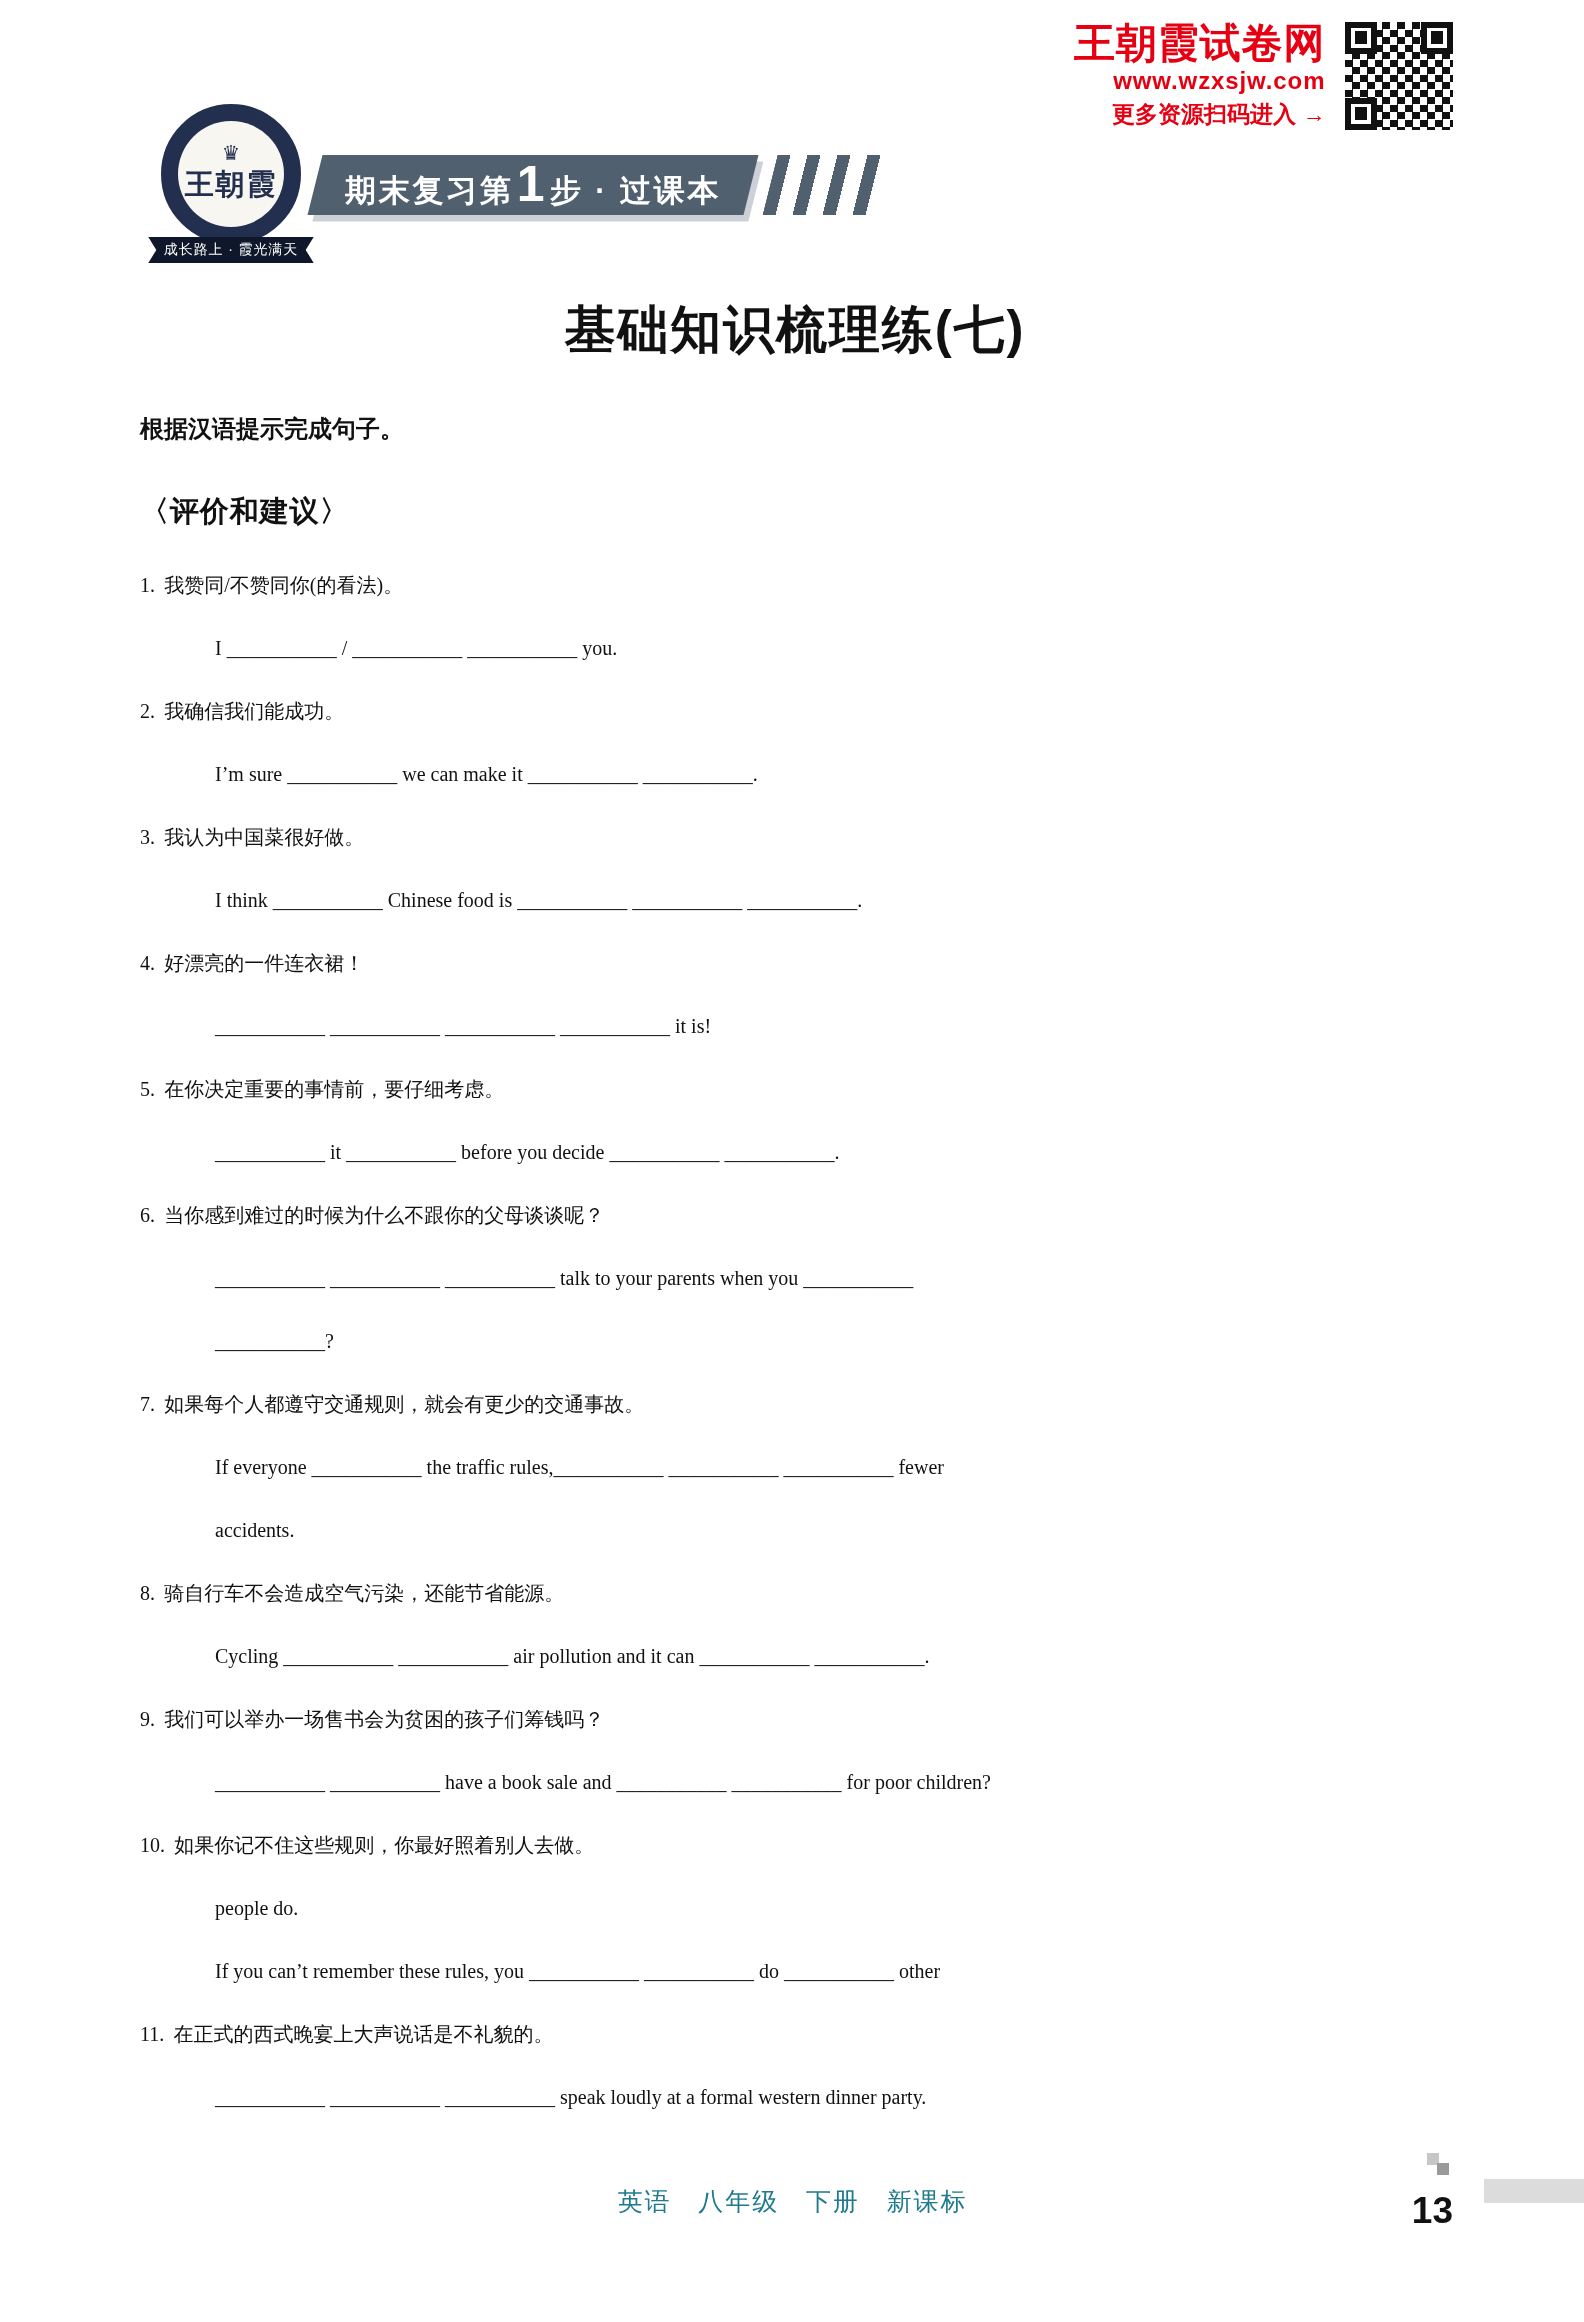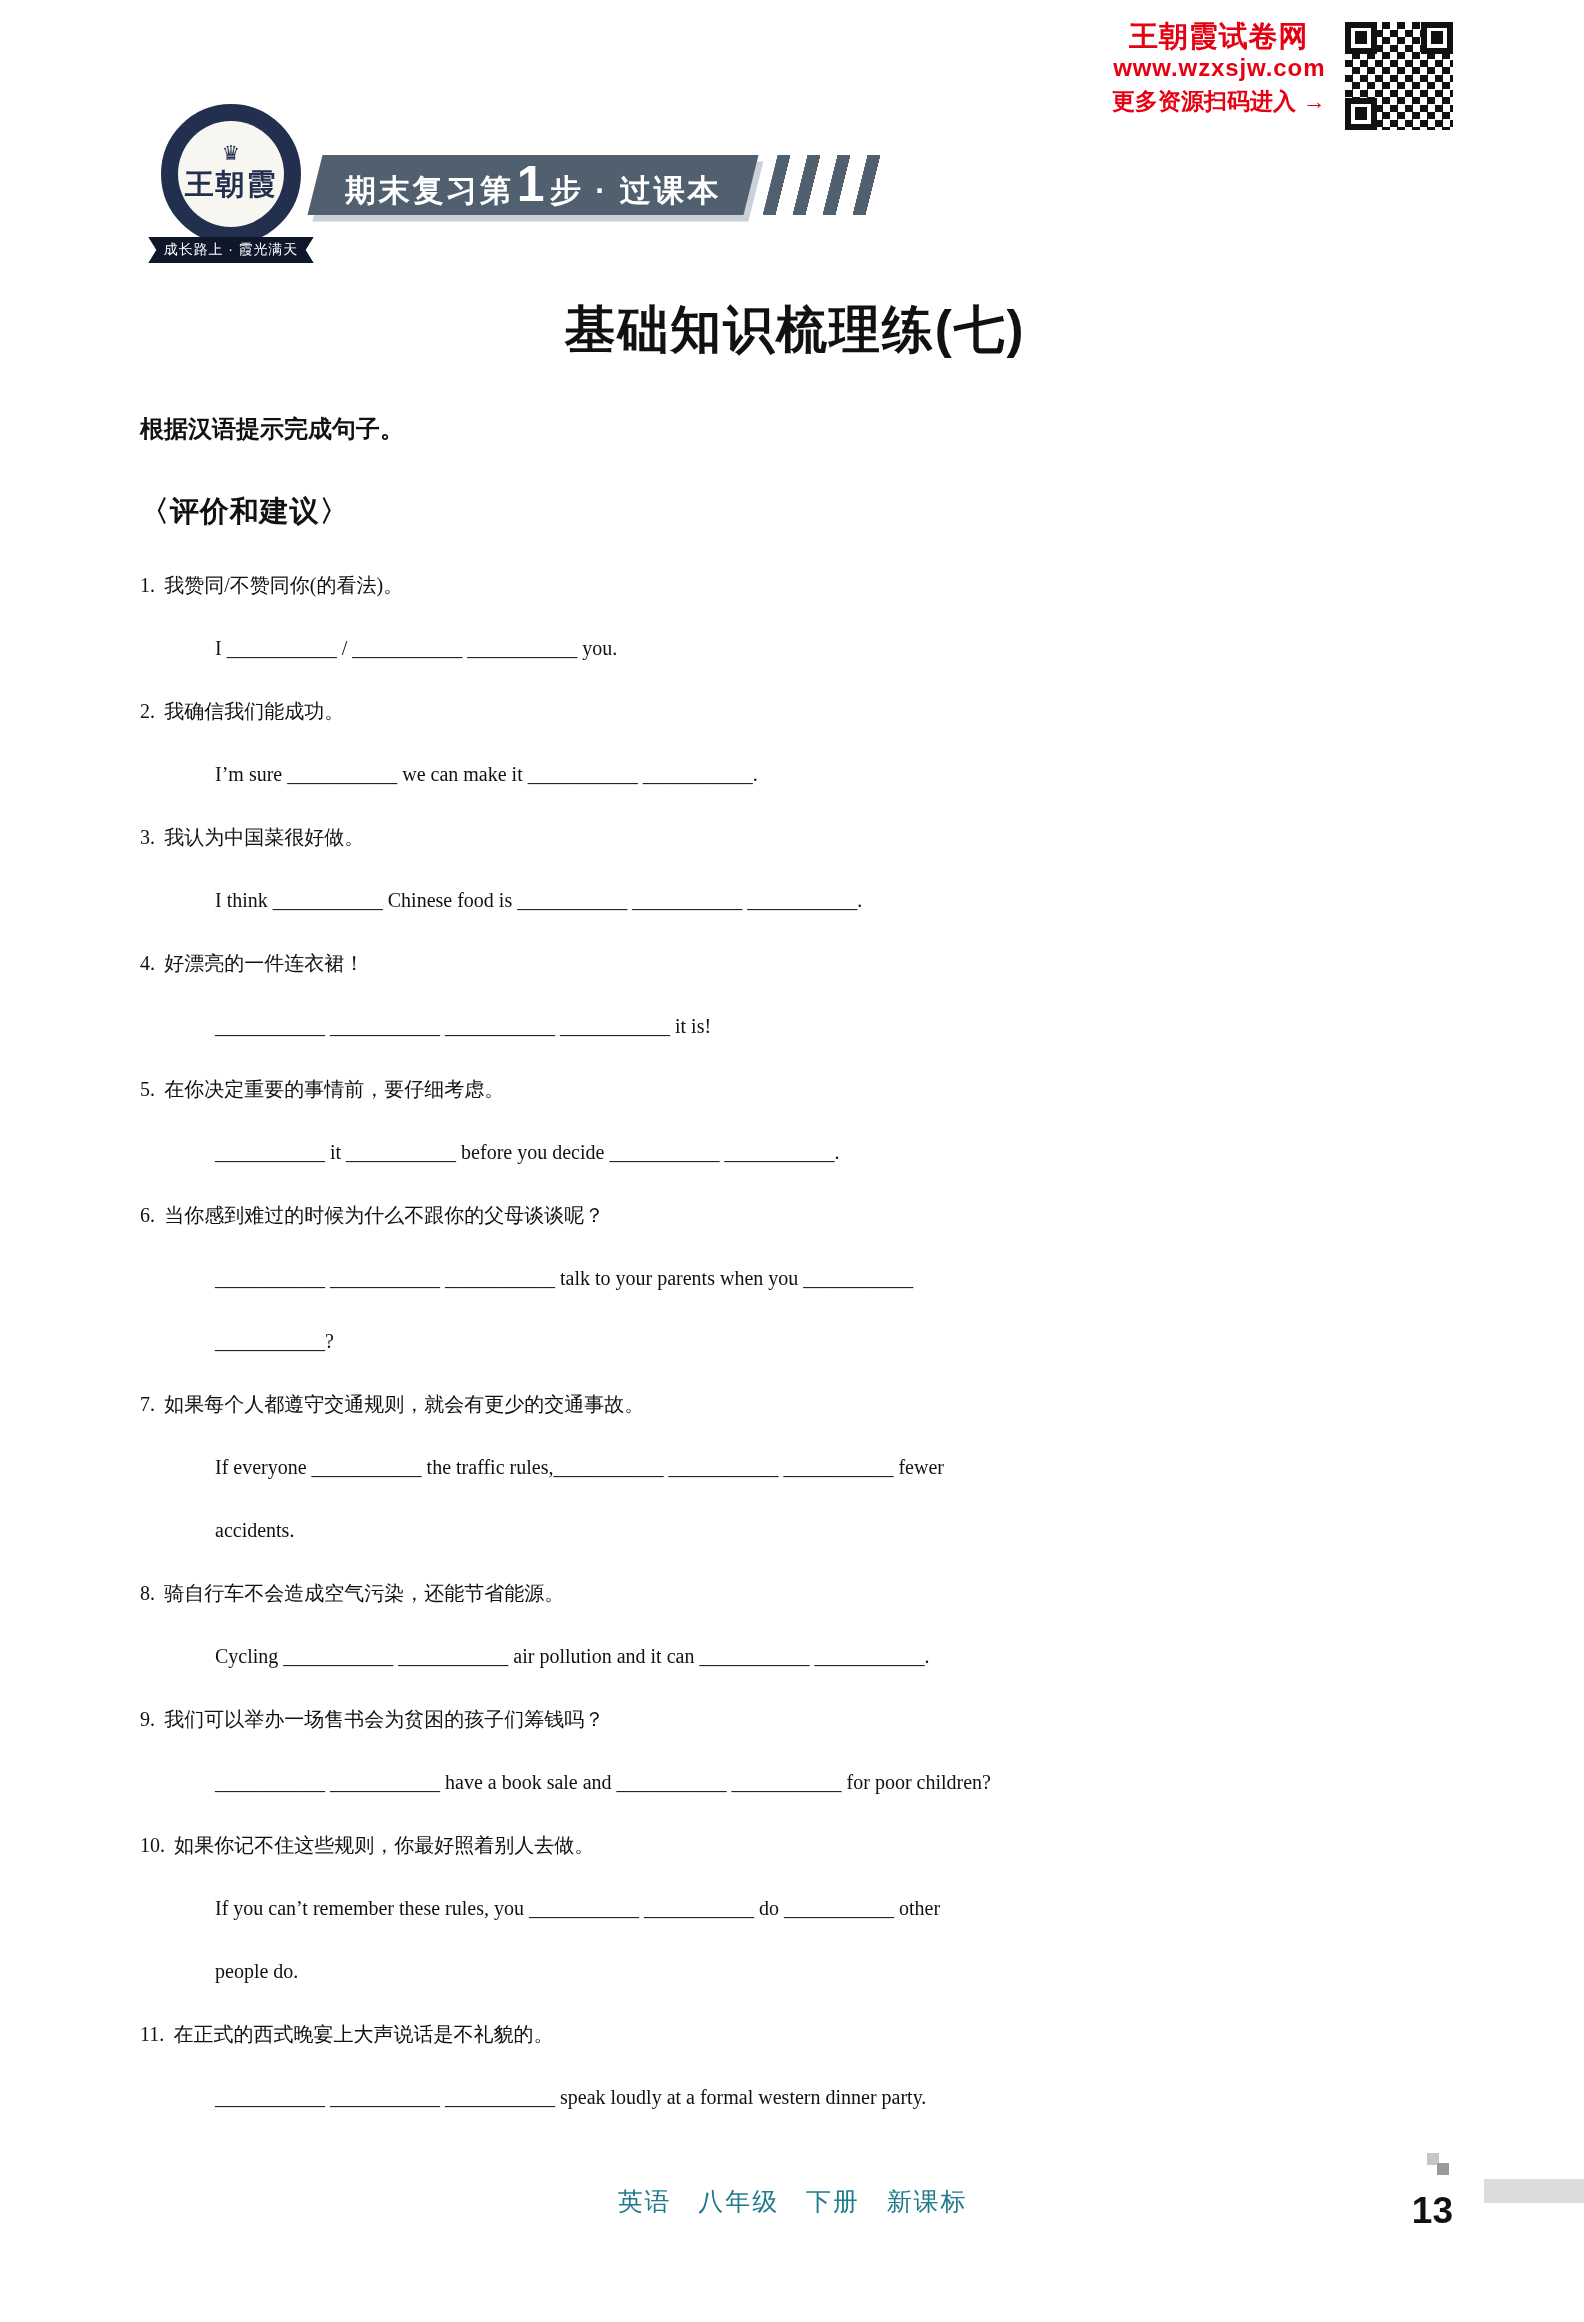--- a/index.html
+++ b/index.html
@@ -13,21 +13,21 @@
   }
 
   
   .header-right {
     position:absolute; top:20.5px; right:131px;
     display:flex; align-items:flex-start; gap:18.6px;
   }
   .site-info { text-align:right; }
   .site-name {
     font-family:"Liberation Sans", sans-serif; font-weight:bold;
-    font-size:29px; color:#e60012; letter-spacing:0.9px; line-height:1.1;text-align:center;
+    font-size:41px; color:#e60012; letter-spacing:0.9px; line-height:1.1;text-align:center;
   }
   .site-url {
     font-family:"Liberation Sans", sans-serif; font-weight:bold;
     font-size:24px; color:#e60012; letter-spacing:0.9px; margin-top:1.9px;
   }
   .site-scan {
     font-family:"Liberation Sans", sans-serif; font-weight:bold;
     font-size:23px; color:#e60012; margin-top:3.7px;
   }
   .qr {
@@ -196,22 +196,22 @@
       <div class="item">
         <div class="line cn"><span class="num">8.</span>骑自行车不会造成空气污染，还能节省能源。</div>
         <div class="line en">Cycling ___________ ___________ air pollution and it can ___________ ___________.</div>
       </div>
       <div class="item">
         <div class="line cn"><span class="num">9.</span>我们可以举办一场售书会为贫困的孩子们筹钱吗？</div>
         <div class="line en">___________ ___________ have a book sale and ___________ ___________ for poor children?</div>
       </div>
       <div class="item">
         <div class="line cn"><span class="num">10.</span>如果你记不住这些规则，你最好照着别人去做。</div>
+        <div class="line en">people do.</div>
         <div class="line en">If you can’t remember these rules, you ___________ ___________ do ___________ other</div>
-        <div class="line en">people do.</div>
       </div>
       <div class="item">
         <div class="line cn"><span class="num">11.</span>在正式的西式晚宴上大声说话是不礼貌的。</div>
         <div class="line en">___________ ___________ ___________ speak loudly at a formal western dinner party.</div>
       </div>
     </div>
 </div>
 
 <div class="footer-center">英语　八年级　下册　新课标</div>
 <div class="page-marker">

